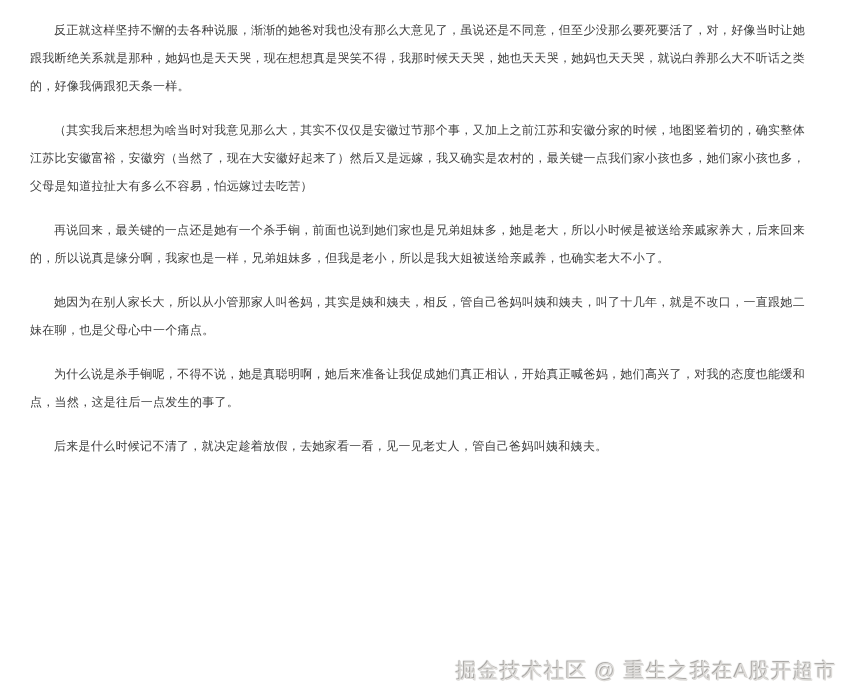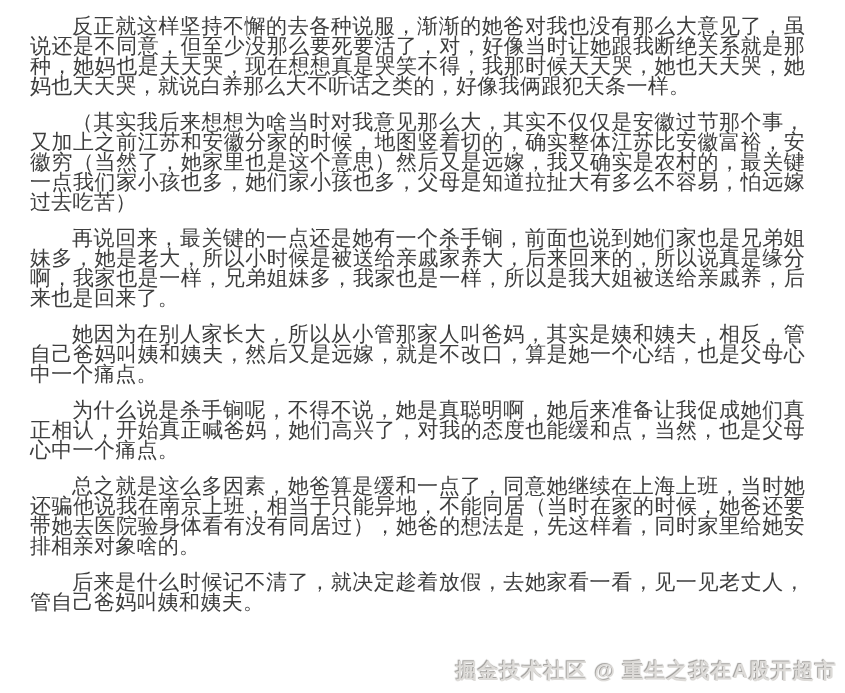--- a/index.html
+++ b/index.html
@@ -12,46 +12,45 @@
     height: 693px;
     position: relative;
     overflow: hidden;
     font-family: "Liberation Sans", "DejaVu Sans", sans-serif;
   }
   .article {
     padding: 16px 28px 0 30px;
   }
   .para {
     margin: 0 12px 16px 0;
-    font-size: 21px;
-    line-height: 20px;
+    font-size: 12px;
+    line-height: 28px;
     color: #3d3d3d;
     text-align: justify;
     text-indent: 2em;
     letter-spacing: 0.3px;
   }
   .watermark {
     position: absolute;
     right: 8px;
     bottom: 8px;
     font-size: 21px;
-    font-weight: bold;
+    font-weight: normal;
     letter-spacing: 1px;
     color: #dddbd8;
     text-shadow: -1px -1px 1px #9d9b98, 1px 1px 0 #ffffff;
     white-space: nowrap;
     user-select: none;
   }
 </style>
 </head>
 <body>
 
 <div class="article">
   <p class="para">反正就这样坚持不懈的去各种说服，渐渐的她爸对我也没有那么大意见了，虽说还是不同意，但至少没那么要死要活了，对，好像当时让她跟我断绝关系就是那种，她妈也是天天哭，现在想想真是哭笑不得，我那时候天天哭，她也天天哭，她妈也天天哭，就说白养那么大不听话之类的，好像我俩跟犯天条一样。</p>
-  <p class="para">（其实我后来想想为啥当时对我意见那么大，其实不仅仅是安徽过节那个事，又加上之前江苏和安徽分家的时候，地图竖着切的，确实整体江苏比安徽富裕，安徽穷（当然了，她家里也是这个意思）然后又是远嫁，我又确实是农村的，最关键一点我们家小孩也多，她们家小孩也多，父母是知道拉扯大有多么不容易，怕远嫁过去吃苦）</p>
-  <p class="para">再说回来，最关键的一点还是她有一个杀手锏，前面也说到她们家也是兄弟姐妹多，她是老大，所以小时候是被送给亲戚家养大，后来回来的，所以说真是缘分啊，我家也是一样，兄弟姐妹多，我家也是一样，所以是我大姐被送给亲戚养，后来也是回来了。</p>
-  <p class="para">她因为在别人家长大，所以从小管那家人叫爸妈，其实是姨和姨夫，相反，管自己爸妈叫姨和姨夫，然后又是远嫁，就是不改口，算是她一个心结，也是父母心中一个痛点。</p>
-  <p class="para">为什么说是杀手锏呢，不得不说，她是真聪明啊，她后来准备让我促成她们真正相认，开始真正喊爸妈，她们高兴了，对我的态度也能缓和点，当然，也是父母心中一个痛点。</p>
-  <p class="para">总之就是这么多因素，她爸算是缓和一点了，同意她继续在上海上班，当时她还骗他说我在南京上班，相当于只能异地，不能同居（当时在家的时候，她爸还要带她去医院验身体看有没有同居过），她爸的想法是，先这样着，同时家里给她安排相亲对象啥的。</p>
+  <p class="para">（其实我后来想想为啥当时对我意见那么大，其实不仅仅是安徽过节那个事，又加上之前江苏和安徽分家的时候，地图竖着切的，确实整体江苏比安徽富裕，安徽穷（当然了，现在大安徽好起来了）然后又是远嫁，我又确实是农村的，最关键一点我们家小孩也多，她们家小孩也多，父母是知道拉扯大有多么不容易，怕远嫁过去吃苦）</p>
+  <p class="para">再说回来，最关键的一点还是她有一个杀手锏，前面也说到她们家也是兄弟姐妹多，她是老大，所以小时候是被送给亲戚家养大，后来回来的，所以说真是缘分啊，我家也是一样，兄弟姐妹多，但我是老小，所以是我大姐被送给亲戚养，也确实老大不小了。</p>
+  <p class="para">她因为在别人家长大，所以从小管那家人叫爸妈，其实是姨和姨夫，相反，管自己爸妈叫姨和姨夫，叫了十几年，就是不改口，一直跟她二妹在聊，也是父母心中一个痛点。</p>
+  <p class="para">为什么说是杀手锏呢，不得不说，她是真聪明啊，她后来准备让我促成她们真正相认，开始真正喊爸妈，她们高兴了，对我的态度也能缓和点，当然，这是往后一点发生的事了。</p>
   <p class="para">后来是什么时候记不清了，就决定趁着放假，去她家看一看，见一见老丈人，管自己爸妈叫姨和姨夫。</p>
 </div>
 
 <div class="watermark">掘金技术社区 @ 重生之我在A股开超市</div>
 
 </body></html>

